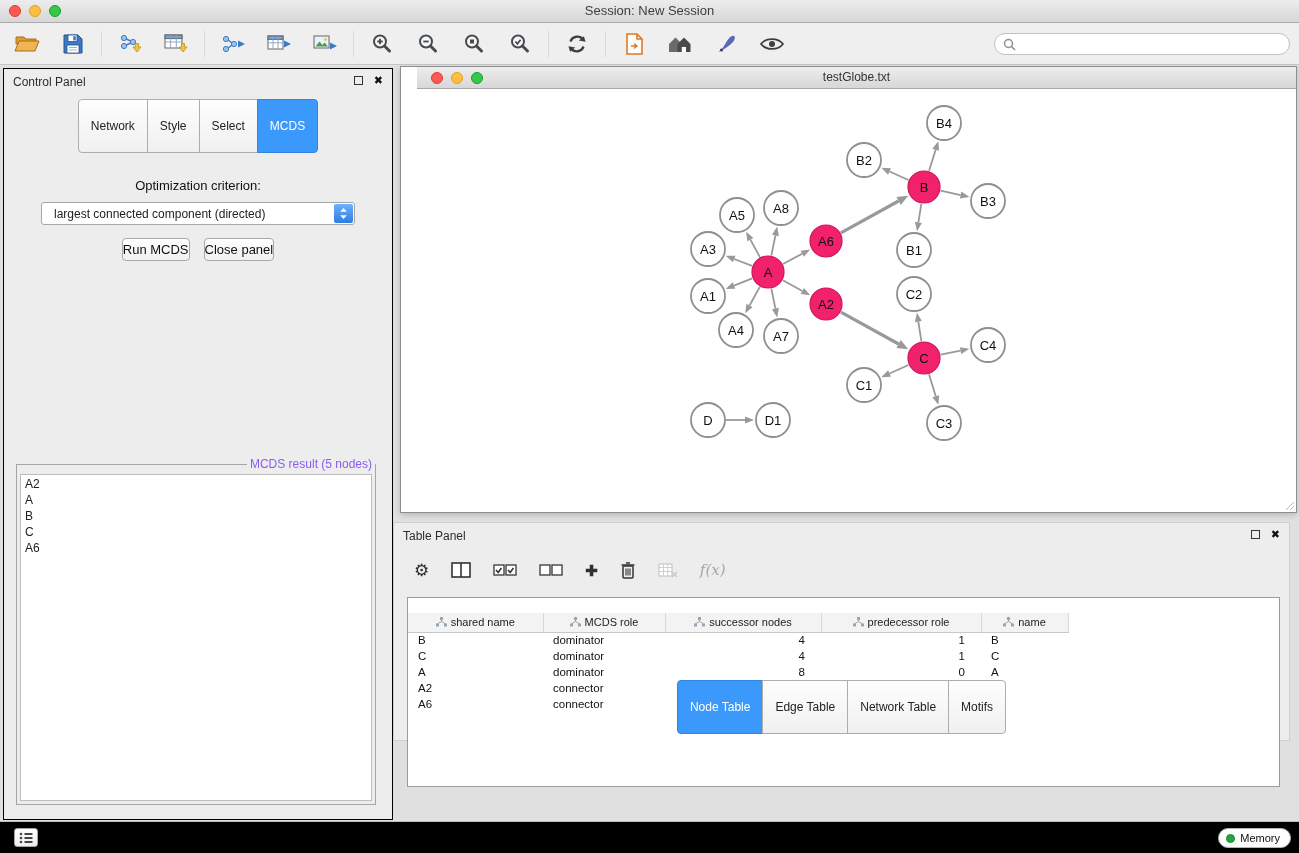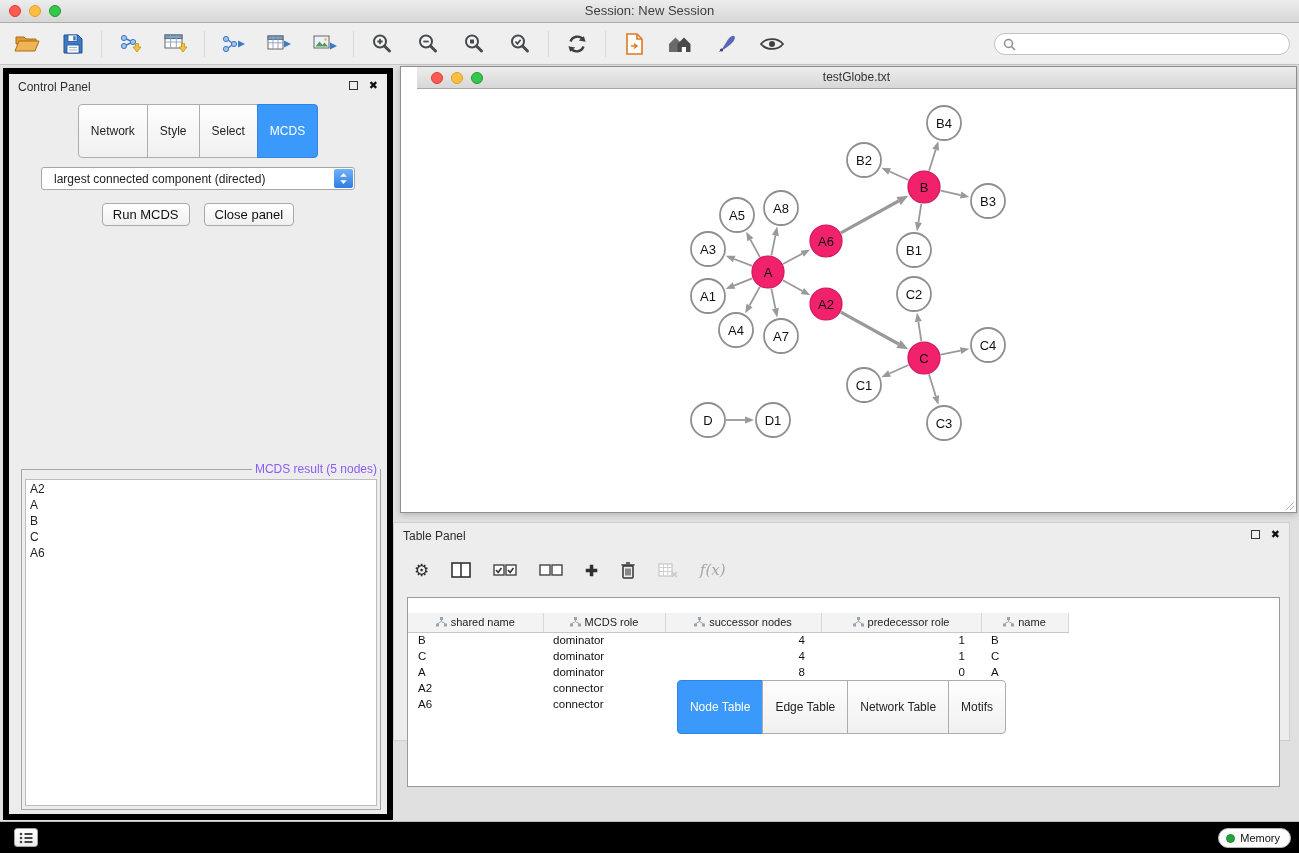--- a/index.html
+++ b/index.html
@@ -23,41 +23,41 @@
   .tsep { width:1px; height:26px; background:#D9D9D9; margin:0 -3px; }
   .search { position:absolute; right:9px; top:10px; width:296px; height:22px; background:#FFF;
     border:1px solid #C2C2C2; border-radius:11px; display:flex; align-items:center; padding:0 8px; gap:5px; }
   .search input { border:none; outline:none; flex:1; font-size:12px; background:transparent; font-family:inherit; }
 
   
   .workspace { position:absolute; top:66px; left:0; right:0; bottom:32px; background:#E0E0E0; }
 
   
   .control-panel { position:absolute; left:3px; top:2px; width:390px; height:752px;
-    background:#EDEDED; border:6px solid #000000; }
+    background:#EDEDED; border:1px solid #000000; }
   .panel-title { font-size:12px; color:#2D2D2D; padding:6px 0 0 9px; }
   .panel-controls { position:absolute; right:9px; top:6px; display:flex; gap:11px; align-items:center; }
   .float-icon { width:9px; height:9px; border:1.5px solid #333; display:inline-block; background:#EDEDED; }
   .close-glyph { font-size:11px; color:#111; line-height:11px; }
 
   .seg-tabs { display:flex; justify-content:center; margin-top:10px; }
   .seg { border:1px solid #ADADAD; background:linear-gradient(#FEFEFE,#F0F0F0); padding:19px 12px;
     font-size:12px; color:#222; margin-left:-1px; white-space:nowrap; }
   .seg:first-child { border-radius:4px 0 0 4px; margin-left:0; }
   .seg:last-child  { border-radius:0 4px 4px 0; }
   .seg.active { background:#3B99FC; border-color:#2F84E4; color:#FFF; }
 
   .opt-label { text-align:center; font-size:13px; margin-top:25px; color:#111; }
   .combo { width:314px; height:23px; margin:9px auto 0; background:#FFF; border:1px solid #A6A6A6;
     border-radius:3px; position:relative; display:flex; align-items:center; font-size:12px; padding-left:12px; }
   .combo-stepper { position:absolute; right:1px; top:1px; bottom:1px; width:19px;
     background:linear-gradient(#6FB1F9,#2E7DE4); border-radius:2px; display:flex; align-items:center; justify-content:center; }
   .btn-row { display:flex; justify-content:center; gap:14px; margin-top:13px; }
   .btn { background:linear-gradient(#FFFFFF,#F0F0F0); border:1px solid #A9A9A9; border-radius:4px;
-    padding:3px 10px; font-size:13px; color:#111; font-family:inherit; }
+    padding:3px 0; font-size:13px; color:#111; font-family:inherit; }
 
   .result-fieldset { position:absolute; top:388px; left:12px; width:360px; height:348px;
     border:1px solid #A5A5A5; padding:3px; background:transparent; }
   .result-fieldset legend { font-size:12px; padding:0 3px; margin-left:3px; color:#8b5cf6;text-align:right; }
   .result-box { width:100%; height:100%; background:#FFF; border:1px solid #BDBDBD;
     font-size:12px; line-height:16px; padding:1px 4px; overflow:auto; }
 
   
   .network-window { position:absolute; left:400px; top:0; width:897px; height:447px;
     background:#FFF; border:1px solid #8E8E8E; box-shadow:0 2px 6px rgba(0,0,0,0.18); }
@@ -252,20 +252,21 @@
       <span class="close-glyph">✖</span>
     </div>
 
     <div class="seg-tabs">
       <div class="seg">Network</div>
       <div class="seg">Style</div>
       <div class="seg">Select</div>
       <div class="seg active">MCDS</div>
     </div>
 
+    <div class="opt-label">Optimization criterion:</div>
 
     <div class="combo">
       <span>largest connected component (directed)</span>
       <span class="combo-stepper">
         <svg width="9" height="13" viewBox="0 0 9 13">
           <path d="M4.5 1 L7.8 4.8 H1.2 Z" fill="#FFF"></path>
           <path d="M4.5 12 L1.2 8.2 H7.8 Z" fill="#FFF"></path>
         </svg>
       </span>
     </div>

